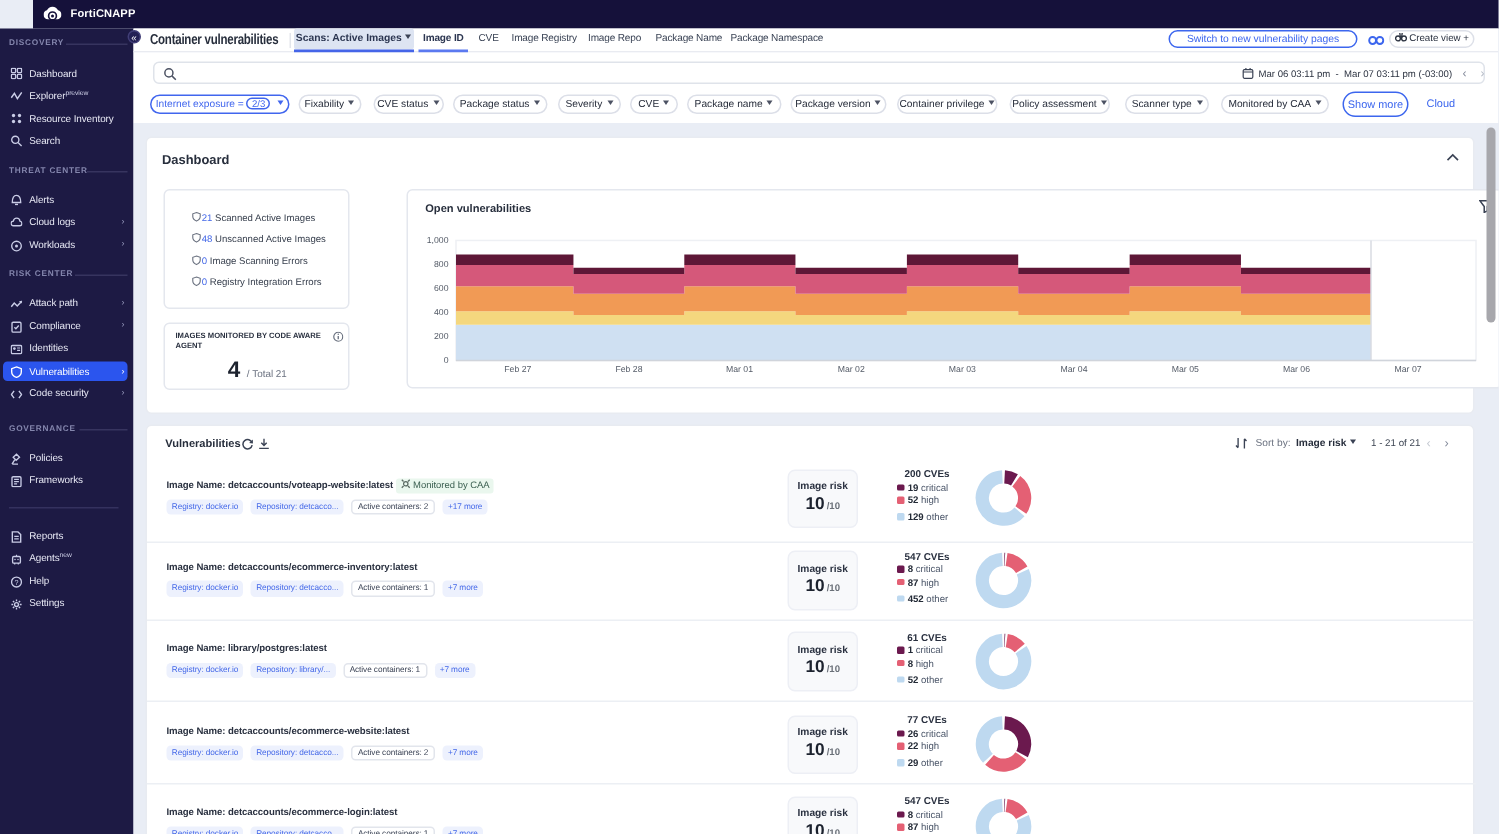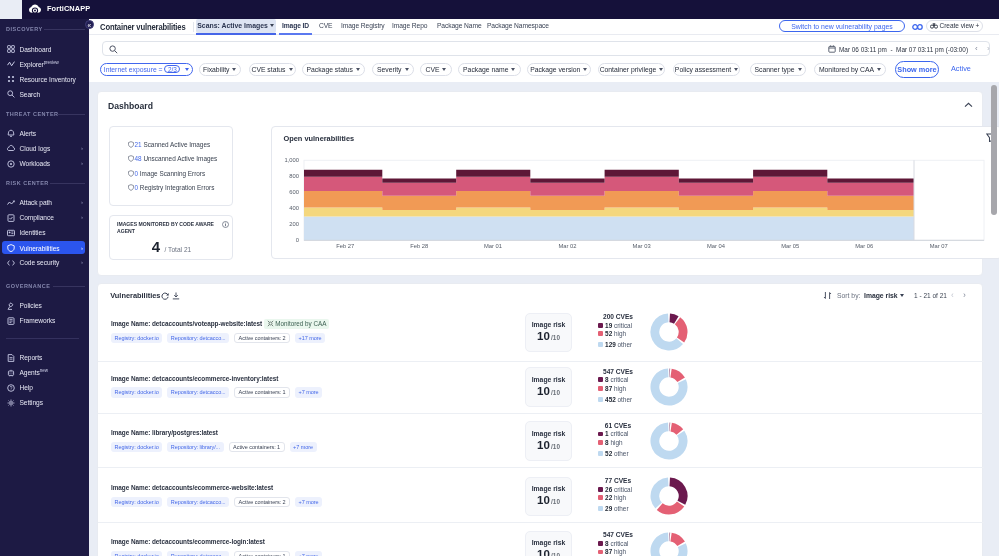--- a/index.html
+++ b/index.html
@@ -254,22 +254,22 @@
   <div class="chip" style="left:159.5px;width:47px;">CVE status<span class="ca"></span></div>
   <div class="chip" style="left:213px;width:62.5px;">Package status<span class="ca"></span></div>
   <div class="chip" style="left:283px;width:41.5px;">Severity<span class="ca"></span></div>
   <div class="chip" style="left:331px;width:32px;">CVE<span class="ca"></span></div>
   <div class="chip" style="left:369px;width:62.5px;">Package name<span class="ca"></span></div>
   <div class="chip" style="left:437.5px;width:64.5px;">Package version<span class="ca"></span></div>
   <div class="chip" style="left:509px;width:67px;">Container privilege<span class="ca"></span></div>
   <div class="chip" style="left:584px;width:67px;">Policy assessment<span class="ca"></span></div>
   <div class="chip" style="left:661px;width:56px;">Scanner type<span class="ca"></span></div>
   <div class="chip" style="left:725px;width:72px;">Monitored by CAA<span class="ca"></span></div>
-  <div class="bluebtn" style="position:absolute;left:806px;top:25.5px;width:44px;height:17px;border-radius:9px;font-size:7.3px;font-weight:700;line-height:15px;">Show more</div>
-  <div style="position:absolute;left:862px;top:29px;font-size:7.3px;font-weight:500;color:#3c66ee;">Active</div>
+  <div class="bluebtn" style="position:absolute;left:806px;top:25.5px;width:44px;height:17px;border-radius:9px;font-size:7.3px;font-weight:400;line-height:15px;">Show more</div>
+  <div style="position:absolute;left:862px;top:29px;font-size:7.3px;font-weight:500;color:#3c66ee;">Cloud</div>
 </div>
 <div id="content">
 <div class="card" style="left:8px;top:9px;width:885.5px;height:185px;">
   <div style="position:absolute;left:10px;top:9px;font-size:8.6px;font-weight:bold;color:#272e3c;">Dashboard</div>
   <svg style="position:absolute;left:866px;top:10px;" width="9" height="6" viewBox="0 0 9 6">
           <path fill="none" stroke="#3a4254" stroke-width="1.1" d="M1 4.7 L4.5 1.3 L8 4.7"></path>
         </svg>
   <div class="ibox" style="left:11px;top:33.7px;width:123.5px;height:80.3px;">
     <div class="dr" style="top:14.7px;"><svg class="sh" width="6" height="7" viewBox="0 0 8 9">
               <path fill="none" stroke="#6b7280" stroke-width="1" d="M4 .7 L7.3 1.9 V4.3 C7.3 6.4 5.8 7.6 4 8.3 2.2 7.6 .7 6.4 .7 4.3 V1.9 Z"></path>

